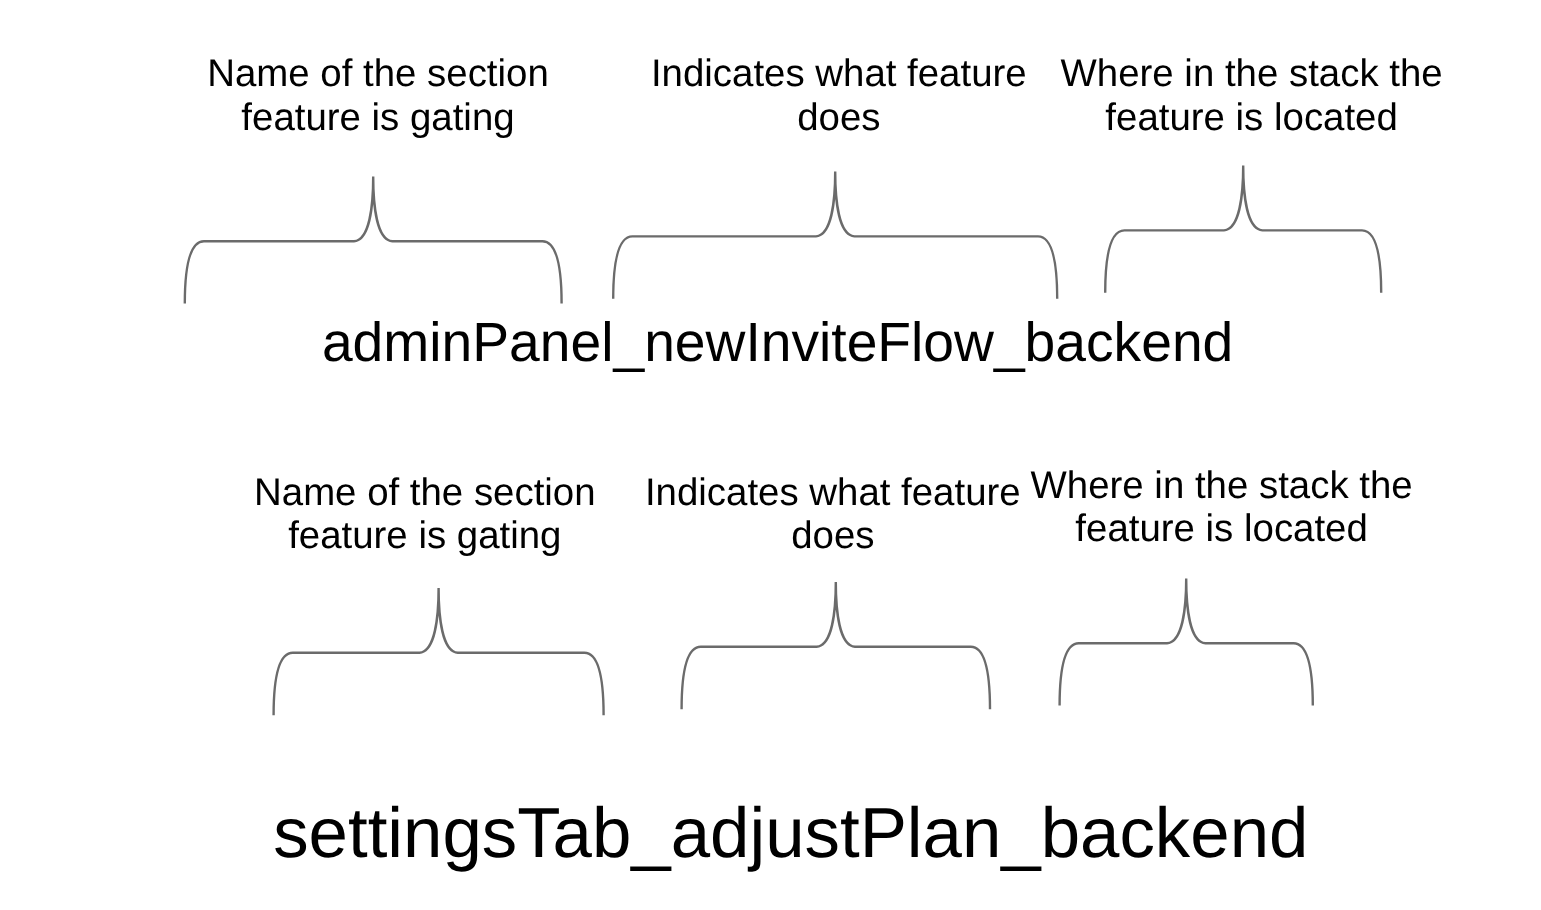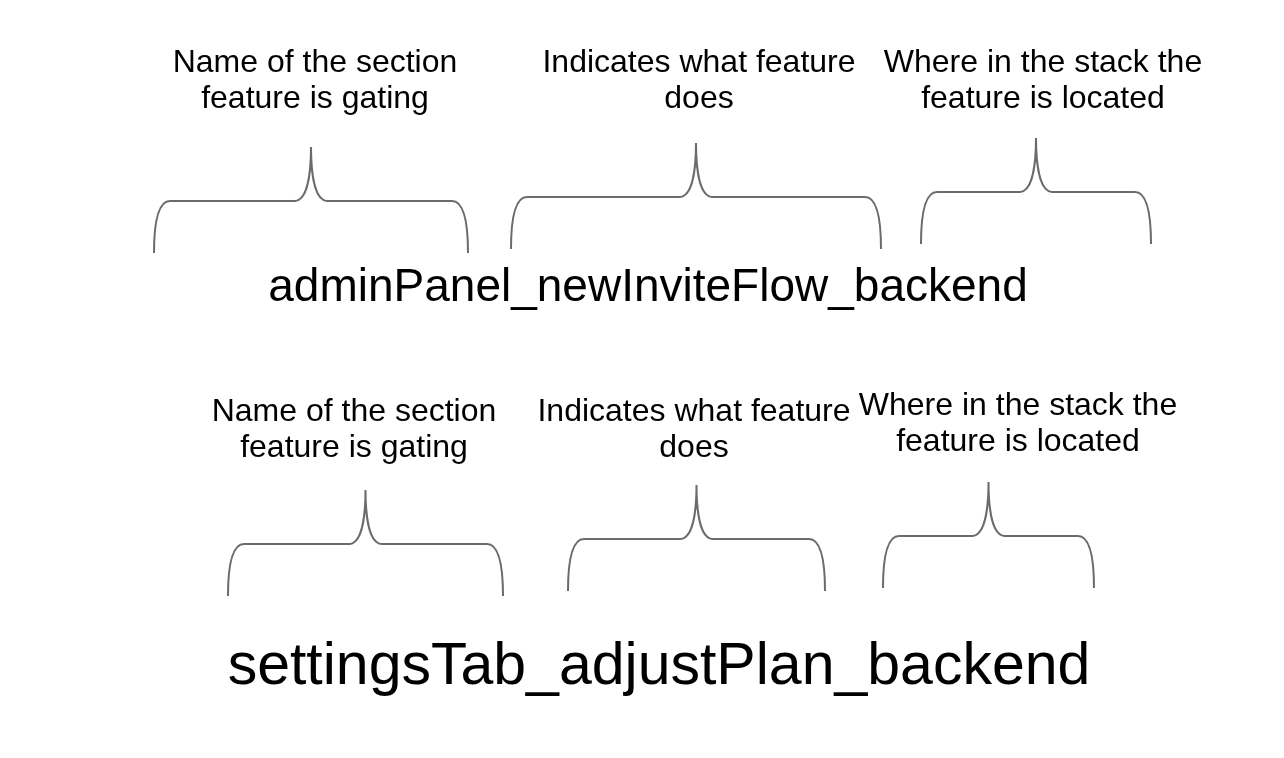--- a/index.html
+++ b/index.html
@@ -79,16 +79,16 @@
     <svg class="brace" style="left:191px;top:489px;" width="277" height="108" viewBox="0 0 277 108">
         <path d="M 1 107 C 1 85 3 55 17 55 L 122.5 55 C 135.5 54 138.5 25 138.5 1 C 138.5 25 141.5 54 154.5 55 L 260 55 C 274 55 276 85 276 107" stroke="#6b6b6b"></path>
       </svg>
     <svg class="brace" style="left:531px;top:484px;" width="259" height="108" viewBox="0 0 259 108">
         <path d="M 1 107 C 1 85 3 55 17 55 L 113.5 55 C 126.5 54 129.5 25 129.5 1 C 129.5 25 132.5 54 145.5 55 L 242 55 C 256 55 258 85 258 107" stroke="#6b6b6b"></path>
       </svg>
     <svg class="brace" style="left:846px;top:481px;" width="213" height="108" viewBox="0 0 213 108">
         <path d="M 1 107 C 1 85 3 55 17 55 L 90.5 55 C 103.5 54 106.5 25 106.5 1 C 106.5 25 109.5 54 122.5 55 L 196 55 C 210 55 212 85 212 107" stroke="#6b6b6b"></path>
       </svg>
 
-    <div class="flag-name size-2" style="left: 623px; top: 629px; color: rgb(0, 0, 0);">settingsTab_adjustPlan_backend</div>
+    <div class="flag-name size-2" style="left: 623px; top: 659px; color: rgb(0, 0, 0);">settingsTab_adjustPlan_backend</div>
   </div>
 
 </div>
 
 </body></html>

